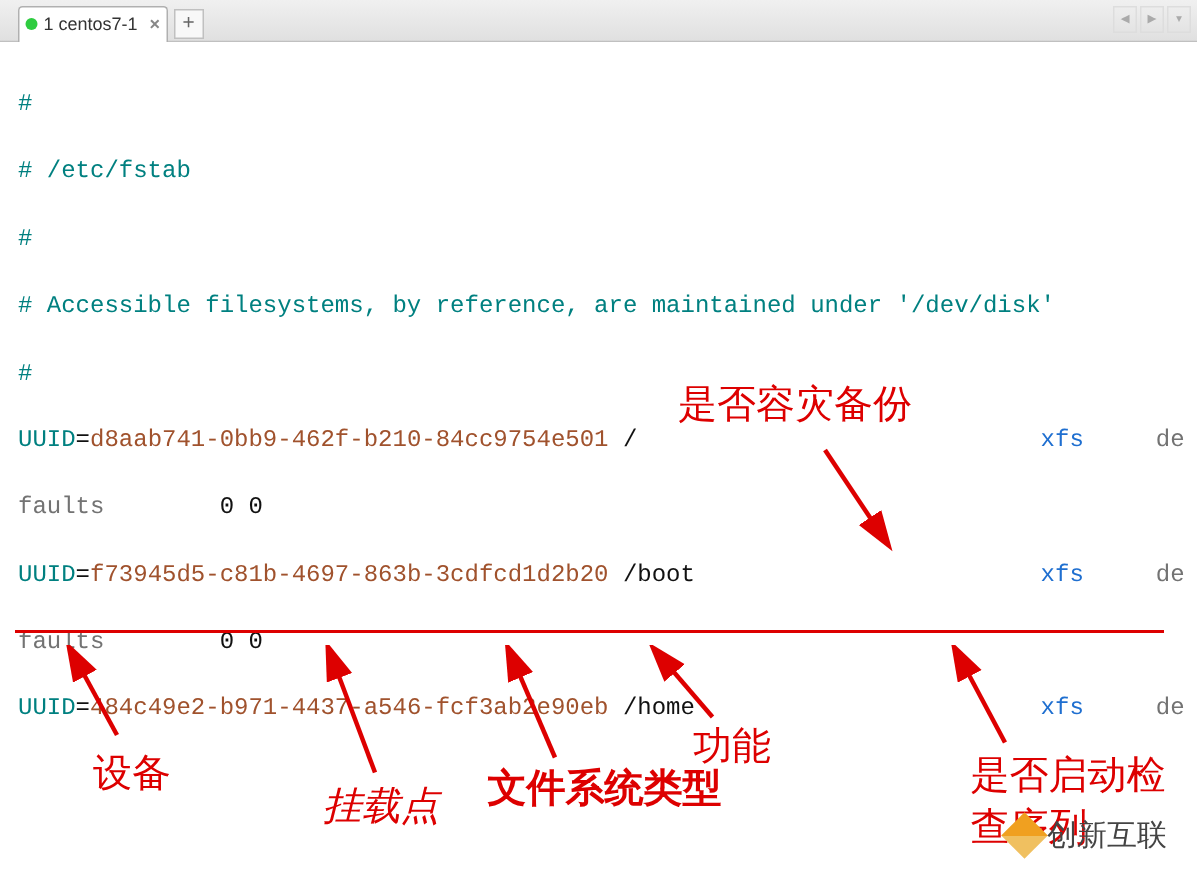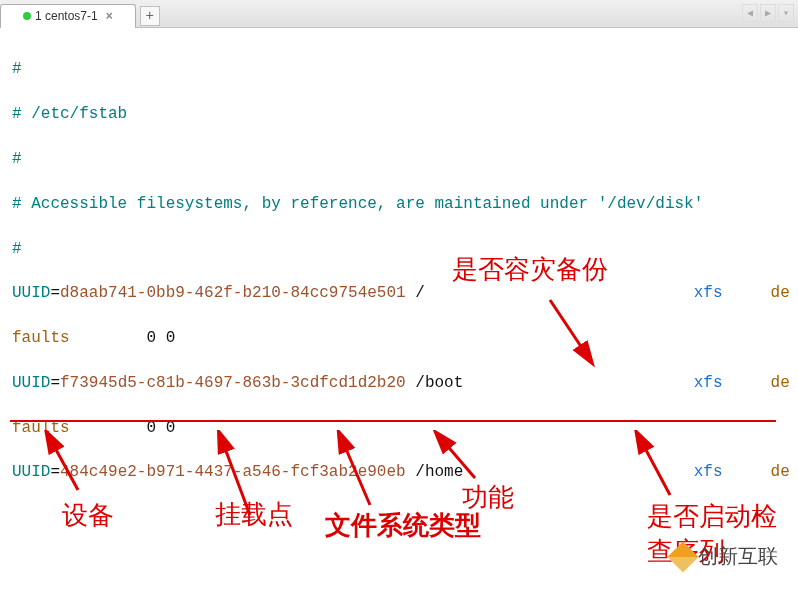--- a/index.html
+++ b/index.html
@@ -19,23 +19,23 @@
   display: flex;
   align-items: center;
   position: relative;
 }
 .tab {
   height: 24px;
   background: #fff;
   border: 1px solid #b0b0b0;
   border-bottom: none;
   border-radius: 3px 3px 0 0;
-  margin-left: 0;
+  margin-left: 12px;
   margin-top: 4px;
-  padding: 0 22px;
+  padding: 0 4px;
   display: flex;
   align-items: center;
   font-size: 12px;
   font-family: Tahoma, sans-serif;
   color: #333;
   gap: 4px;
 }
 .tab .dot {
   width: 8px; height: 8px; border-radius: 50%;
   background: #2ecc40;
@@ -62,21 +62,21 @@
   display: flex; align-items: center; justify-content: center;
   color: #aaa; font-size: 10px;
   border: 1px solid #ddd;
 }
 .terminal {
   padding: 8px 12px;
   line-height: 1.4;
   white-space: pre;
   position: relative;
 }
-.c-green { color: #a16207; text-align: right; }
+.c-green { color: #737373; text-align: right; }
 .c-teal  { color: #008080; }
 .c-brown { color: #a0522d; margin-top: 40px; }
 .c-blue  { color: #1f6fd0; margin-left: 48px; }
 .c-black { color: #111; }
 .underline-red {
   position: absolute;
   left: 10px; width: 766px;
   height: 2px; background: #d00;
 }
 .annot {
@@ -139,21 +139,21 @@
 
 
 
 
 </div>
 
 <div class="underline-red" style="top:420px;"></div>
 
 <div class="annot" style="left:452px; top:252px;">是否容灾备份</div>
 <div class="annot" style="left:62px;  top:498px;">设备</div>
-<div class="annot" style="left:215px; top:497px;">挂载点</div>
+<div class="annot" style="left:215px; top:520px;font-style:italic;">挂载点</div>
 <div class="annot" style="left:325px; top:508px;font-weight:bold;">文件系统类型</div>
 <div class="annot" style="left:462px; top:480px;">功能</div>
 <div class="annot" style="left:647px; top:499px;">是否启动检查序列</div>
 
 <svg class="arrow" style="left:540px; top:290px;" width="60" height="80">
   <defs>
       <marker id="ah1" markerWidth="10" markerHeight="10" refX="6" refY="3" orient="auto">
         <path d="M0,0 L0,6 L9,3 z" fill="#d00"></path>
       </marker>
     </defs>

